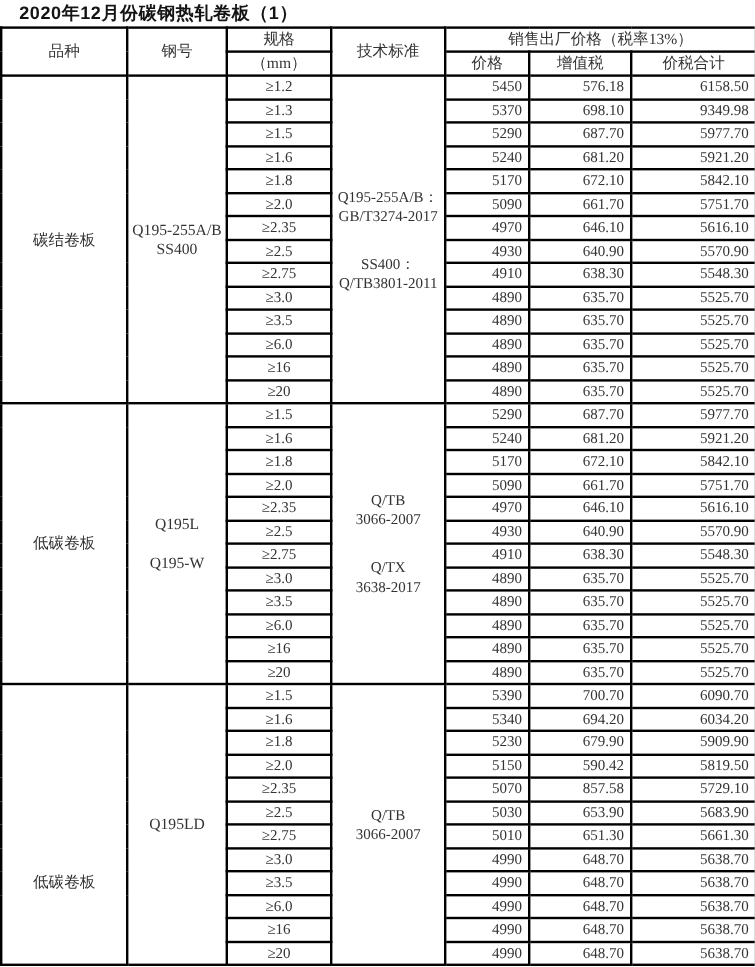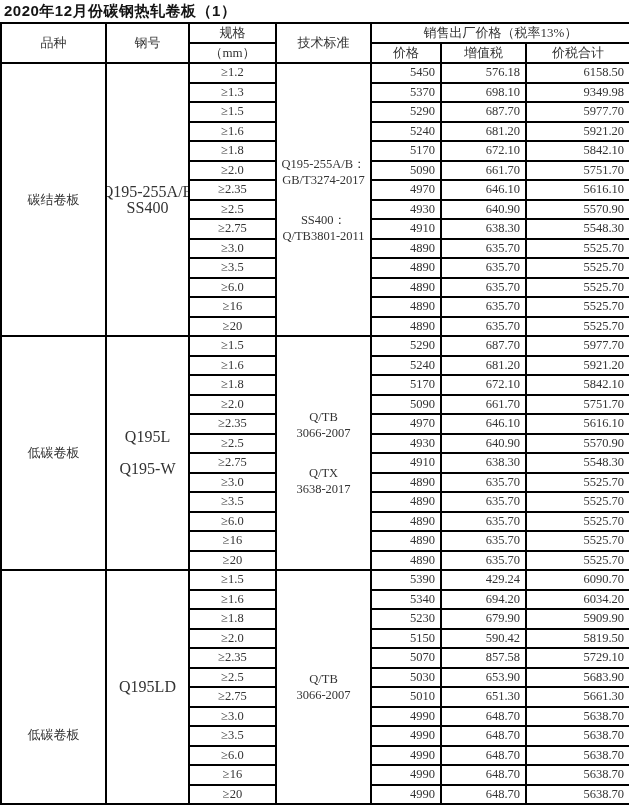--- a/index.html
+++ b/index.html
@@ -2,21 +2,21 @@
 <html><head>
 <meta charset="utf-8">
 <style>
   html,body{margin:0;padding:0;background:#fff;}
   .page{
     width:629px;height:806px;background:#ffffff;overflow:hidden;
     font-family:"Liberation Serif","DejaVu Serif",serif;color:#2e2e2e;
     box-sizing:border-box;
   }
   .title{
-    height:20px;padding:2px 0 0 4px;
+    height:20px;padding:2px 0 0 16px;
     font-family:"Liberation Sans","DejaVu Sans",sans-serif;
     font-weight:bold;font-size:15px;color:#141414;letter-spacing:0.5px;
   }
   table.price-table{
     border-collapse:collapse;table-layout:fixed;width:629px;
   }
   .price-table th,.price-table td{
     border:2px solid #000;padding:0;font-weight:normal;color:#333;
     overflow:hidden;white-space:nowrap;
   }
@@ -24,21 +24,21 @@
   thead th{font-size:13px;text-align:center;vertical-align:middle;}
   tr.data-row{height:19.5px;}
   td.cell-spec{text-align:center;font-size:12.5px;vertical-align:middle;}
   td.cell-num{text-align:right;padding-right:5px;font-size:12.5px;vertical-align:middle;}
   td.cell-merged{vertical-align:middle;text-align:center;font-size:13px;}
   .cellwrap{display:flex;flex-direction:column;align-items:center;justify-content:center;}
   .ln{line-height:16px;}
   .ln:empty{height:16px;}
   .cell-standard .ln{font-size:12.5px;}
   .cell-standard .ln:empty{height:24px;}
-  .cell-grade .ln{font-size:16px;}
+  .cell-grade .ln{font-size:13px;}
   
   td.cell-variety.blk2 .cellwrap{position:relative;top:48px;}
 </style>
 </head>
 <body>
 
 <div class="page">
   <div class="title">2020年12月份碳钢热轧卷板（1）</div>
 
   <table class="price-table">
@@ -276,21 +276,21 @@
             </div>
           </td>
           <td class="cell-spec">≥1.5</td>
           <td class="cell-merged cell-standard" rowspan="12">
             <div class="cellwrap">
               <div class="ln">Q/TB</div>
               <div class="ln">3066-2007</div>
             </div>
           </td>
           <td class="cell-num">5390</td>
-          <td class="cell-num">429.24</td>
+          <td class="cell-num">700.70</td>
           <td class="cell-num">6090.70</td>
         </tr>
         <tr class="data-row">
           <td class="cell-spec">≥1.6</td>
           <td class="cell-num">5340</td>
           <td class="cell-num">694.20</td>
           <td class="cell-num">6034.20</td>
         </tr>
         <tr class="data-row">
           <td class="cell-spec">≥1.8</td>

